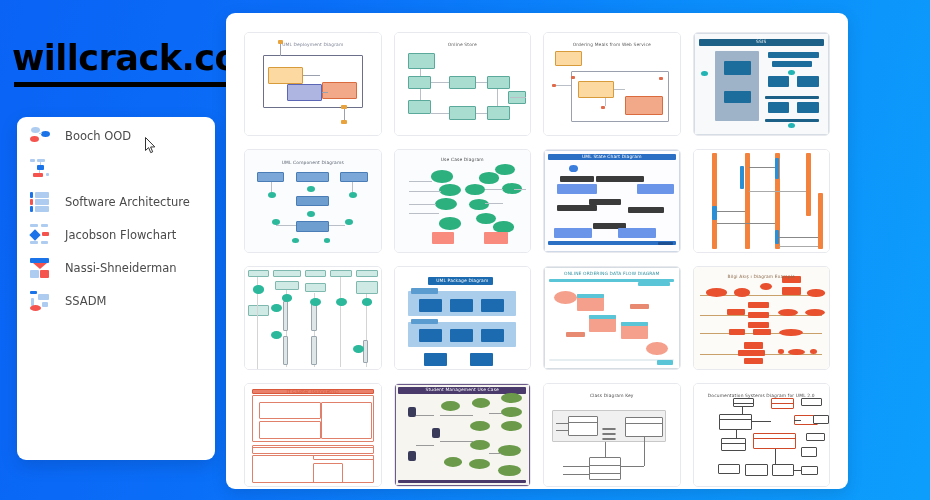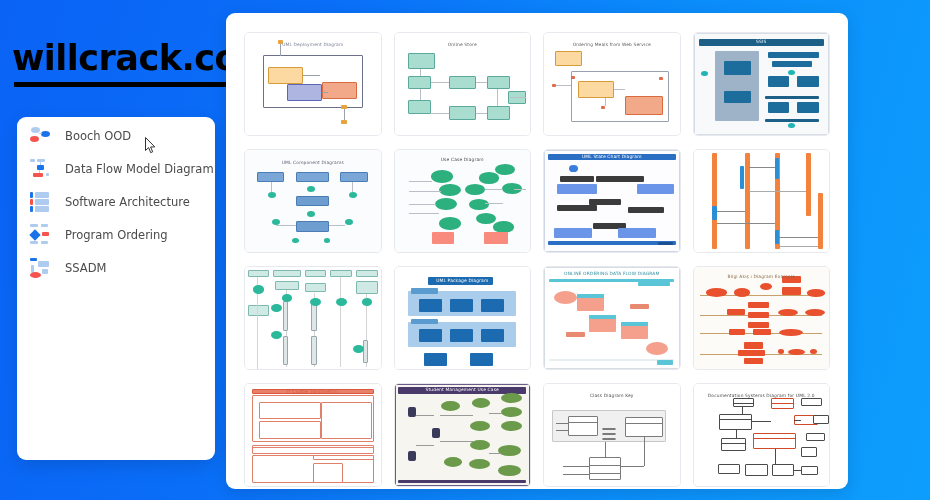--- a/index.html
+++ b/index.html
@@ -128,21 +128,20 @@
     <div class="side-item">
      <span class="side-icon">
         <i style="left:1px;top:2px;width:5px;height:3px;background:#aecbf0;border-radius:1px"></i>
         <i style="left:8px;top:2px;width:8px;height:3px;background:#aecbf0;border-radius:1px"></i>
         <i style="left:8px;top:8px;width:7px;height:5px;background:#1a73e8;border-radius:1px"></i>
         <i style="left:4px;top:16px;width:10px;height:4px;background:#f5534d;border-radius:1px"></i>
         <i style="left:17px;top:16px;width:3px;height:3px;background:#aecbf0;border-radius:1px"></i>
         <i style="left:11px;top:5px;width:1px;height:3px;background:#aecbf0;border-radius:1px"></i>
         <i style="left:10px;top:13px;width:1px;height:3px;background:#aecbf0;border-radius:1px"></i>
       </span>
-     <span class="side-label">Data Flow Model Diagram</span>
    </div>
     <div class="side-item">
      <span class="side-icon">
         <i style="left:1px;top:2px;width:3px;height:6px;background:#1a73e8;border-radius:1px"></i>
         <i style="left:6px;top:2px;width:14px;height:6px;background:#aecbf0;border-radius:1px"></i>
         <i style="left:1px;top:9px;width:3px;height:6px;background:#f5534d;border-radius:1px"></i>
         <i style="left:6px;top:9px;width:14px;height:6px;background:#aecbf0;border-radius:1px"></i>
         <i style="left:1px;top:16px;width:3px;height:6px;background:#1a73e8;border-radius:1px"></i>
         <i style="left:6px;top:16px;width:14px;height:6px;background:#aecbf0;border-radius:1px"></i>
       </span>
@@ -150,21 +149,30 @@
    </div>
     <div class="side-item">
      <span class="side-icon">
         <i style="left:1px;top:1px;width:8px;height:3px;background:#aecbf0;border-radius:1px"></i>
         <i style="left:12px;top:1px;width:7px;height:3px;background:#aecbf0;border-radius:1px"></i>
         <i style="left:2px;top:8px;width:8px;height:8px;background:#1a73e8;transform:rotate(45deg)"></i>
         <i style="left:13px;top:9px;width:7px;height:4px;background:#f5534d;border-radius:1px"></i>
         <i style="left:1px;top:18px;width:8px;height:3px;background:#aecbf0;border-radius:1px"></i>
         <i style="left:12px;top:18px;width:7px;height:3px;background:#aecbf0;border-radius:1px"></i>
       </span>
-     <span class="side-label">Program Ordering</span>
+     <span class="side-label">Jacobson Flowchart</span>
+   </div>
+    <div class="side-item">
+     <span class="side-icon">
+        <i style="left:1px;top:2px;width:19px;height:5px;background:#1a73e8;border-radius:1px"></i>
+        <i style="left:4px;top:7px;width:0;height:0;border-left:7px solid transparent;border-right:7px solid transparent;border-top:6px solid #f5534d"></i>
+        <i style="left:1px;top:14px;width:9px;height:8px;background:#aecbf0;border-radius:1px"></i>
+        <i style="left:11px;top:14px;width:9px;height:8px;background:#f5534d;border-radius:1px"></i>
+      </span>
+     <span class="side-label">Nassi-Shneiderman</span>
    </div>
     <div class="side-item">
      <span class="side-icon">
         <i style="left:1px;top:2px;width:7px;height:3px;background:#1a73e8;border-radius:1px"></i>
         <i style="left:9px;top:5px;width:11px;height:6px;background:#aecbf0;border-radius:1px"></i>
         <i style="left:2px;top:9px;width:3px;height:8px;background:#aecbf0;border-radius:1px"></i>
         <i style="left:1px;top:16px;width:11px;height:6px;background:#f5534d;border-radius:50%"></i>
         <i style="left:13px;top:13px;width:6px;height:5px;background:#aecbf0;border-radius:1px"></i>
       </span>
      <span class="side-label">SSADM</span>

